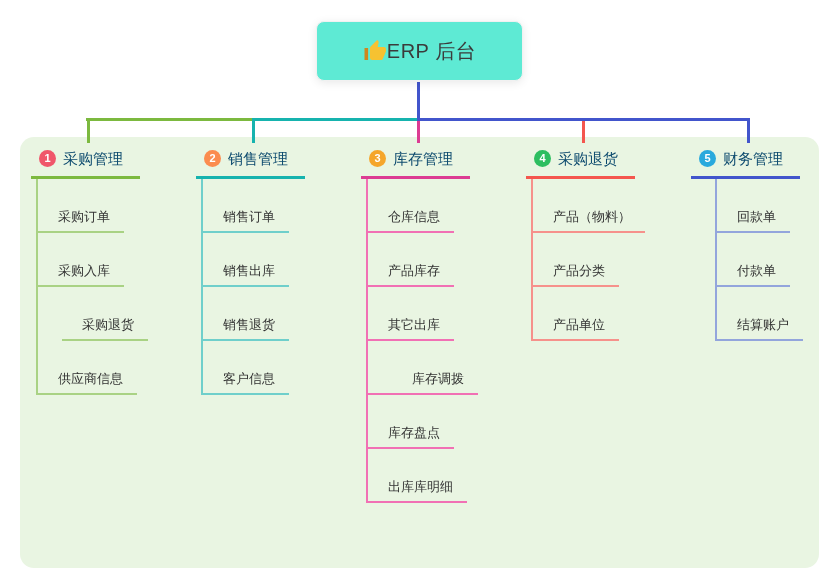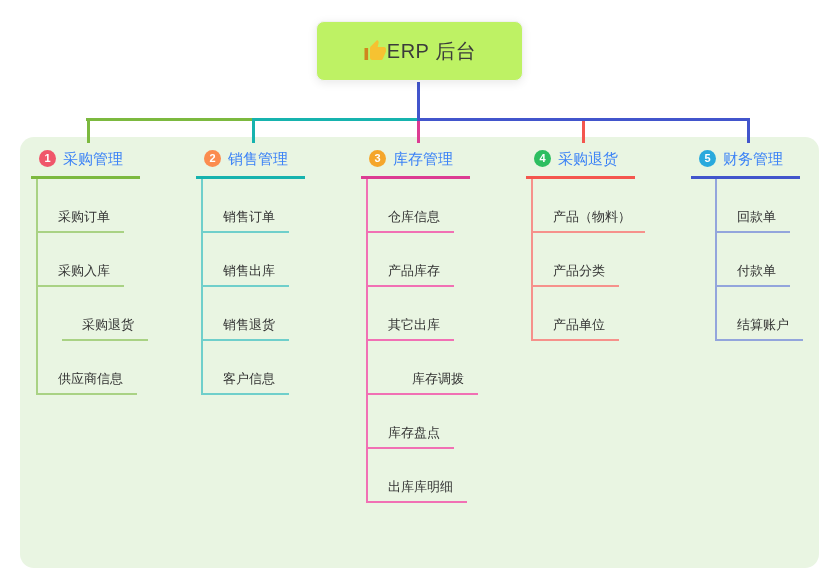--- a/index.html
+++ b/index.html
@@ -12,21 +12,21 @@
 
   
   .panel{
     position:absolute;left:20px;top:137px;width:799px;height:431px;
     background:#e9f5e2;border-radius:14px;
   }
 
   
   .root-node{
     position:absolute;left:316px;top:21px;width:207px;height:60px;
-    background:#bef264;border:1px solid #f1f1f1;border-radius:8px;
+    background:#5eead4;border:1px solid #f1f1f1;border-radius:8px;
     box-shadow:0 2px 10px rgba(0,0,0,.09);
     display:flex;align-items:center;justify-content:center;
     box-sizing:border-box;
   }
   .root-node .title{
     font-size:20px;color:#3b3b3b;font-weight:500;letter-spacing:.5px;
   }
   .thumb-icon{width:24px;height:24px;display:inline-flex;}
 
   
@@ -37,21 +37,21 @@
   .branch-header{
     display:inline-flex;align-items:center;gap:7px;
     padding:0 17px 7px 8px;line-height:21px;
     border-bottom:3px solid #000;white-space:nowrap;cursor:pointer;
   }
   .badge{
     width:17px;height:17px;border-radius:50%;flex:0 0 auto;
     color:#fff;font-size:11px;font-weight:bold;line-height:17px;
     text-align:center;
   }
-  .branch-label{font-size:15px;font-weight:500;color:#3b82f6;}
+  .branch-label{font-size:15px;font-weight:500;color:#0c4a6e;}
 
   .children{
     margin-left:5px;border-left:2px solid #000;width:-moz-fit-content;width:fit-content;
   }
   .child{
     height:54px;display:flex;align-items:flex-end;box-sizing:border-box;cursor:pointer;
   }
   .child-inner{
     display:inline-block;padding:0 14px 7px 20px;border-bottom:2px solid #000;
     font-size:13px;color:#333;white-space:nowrap;line-height:15px;

